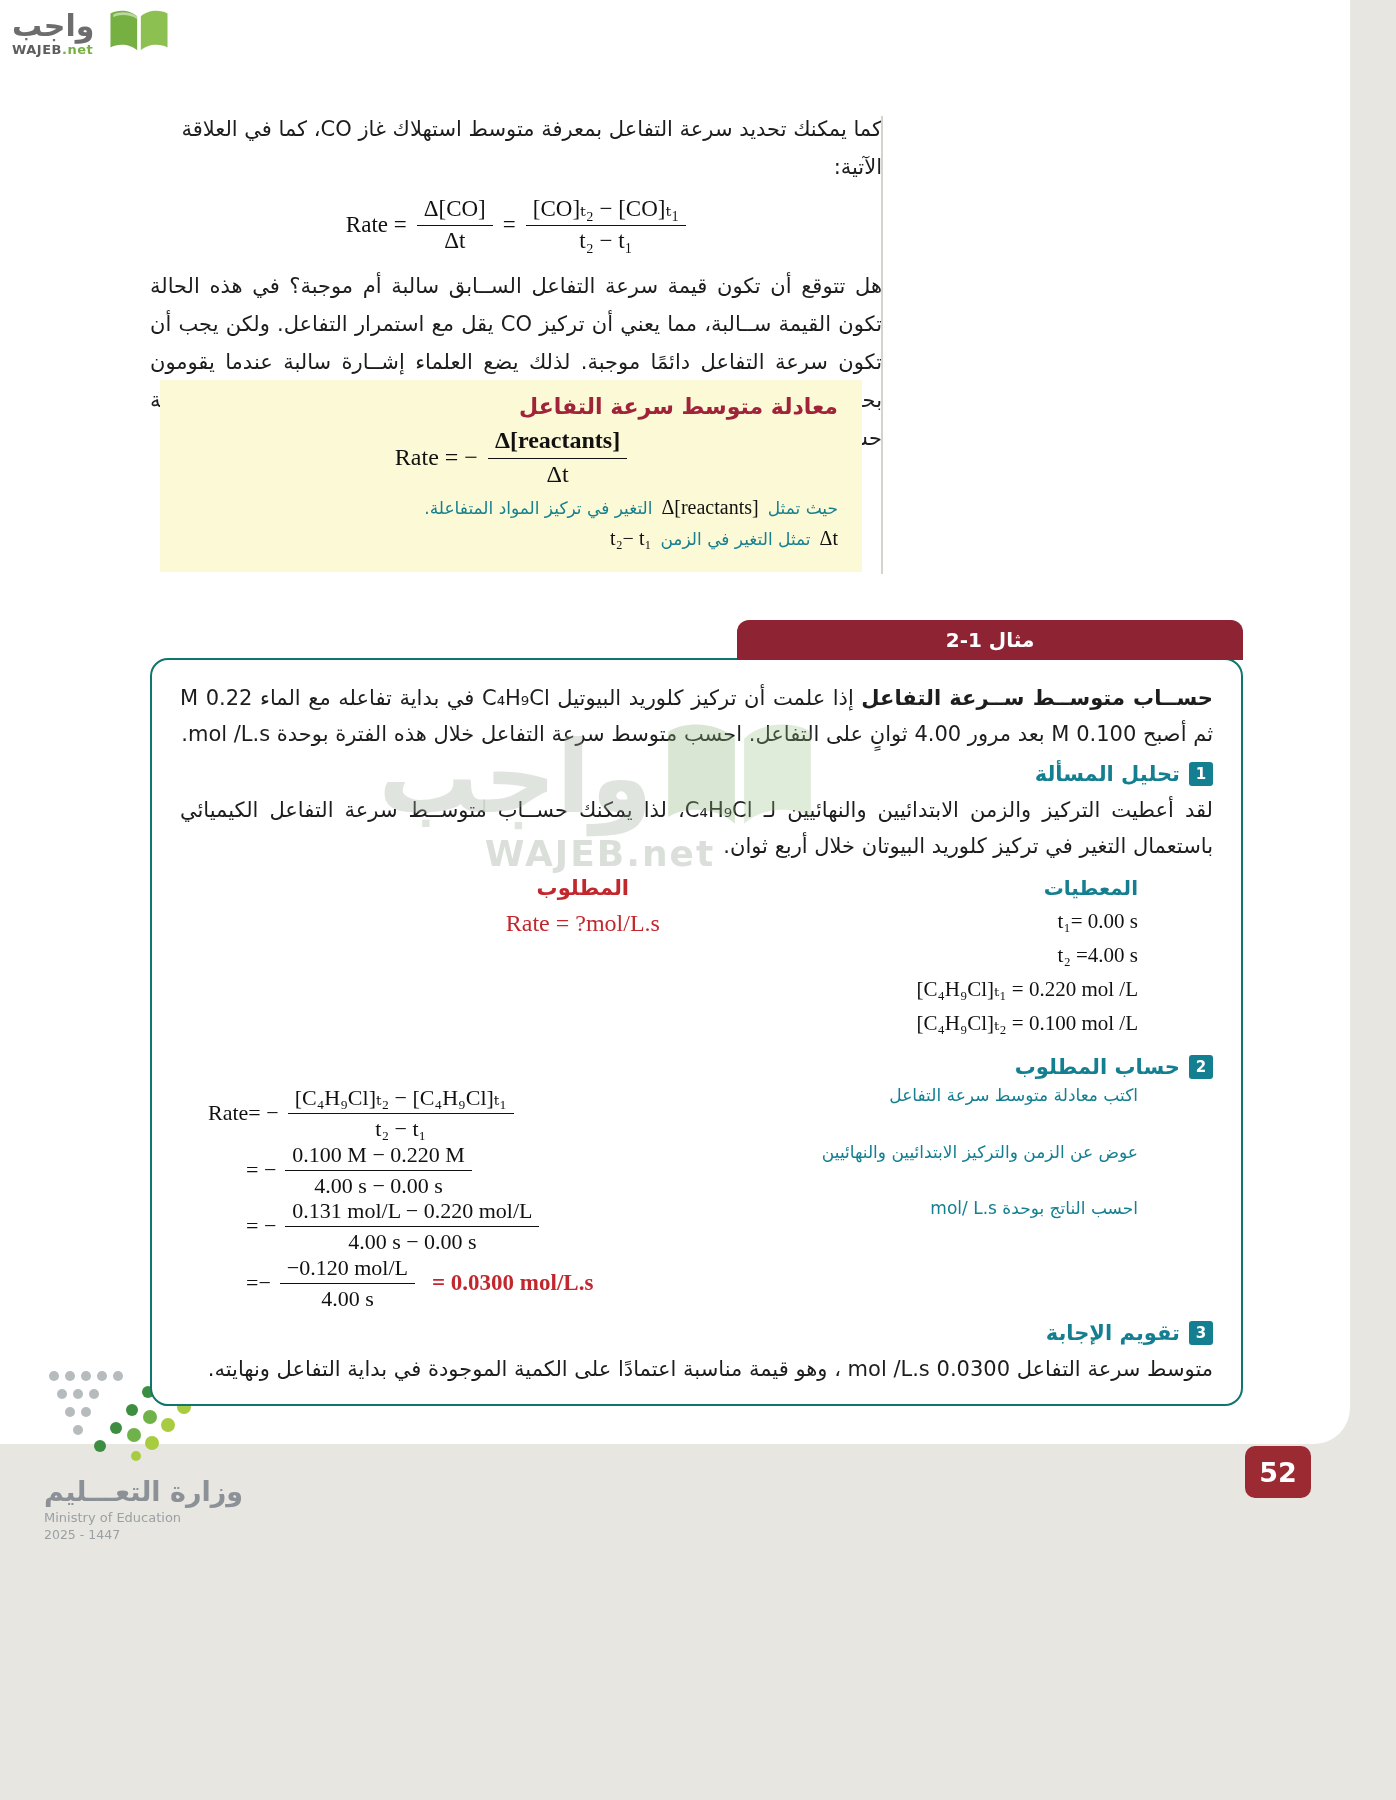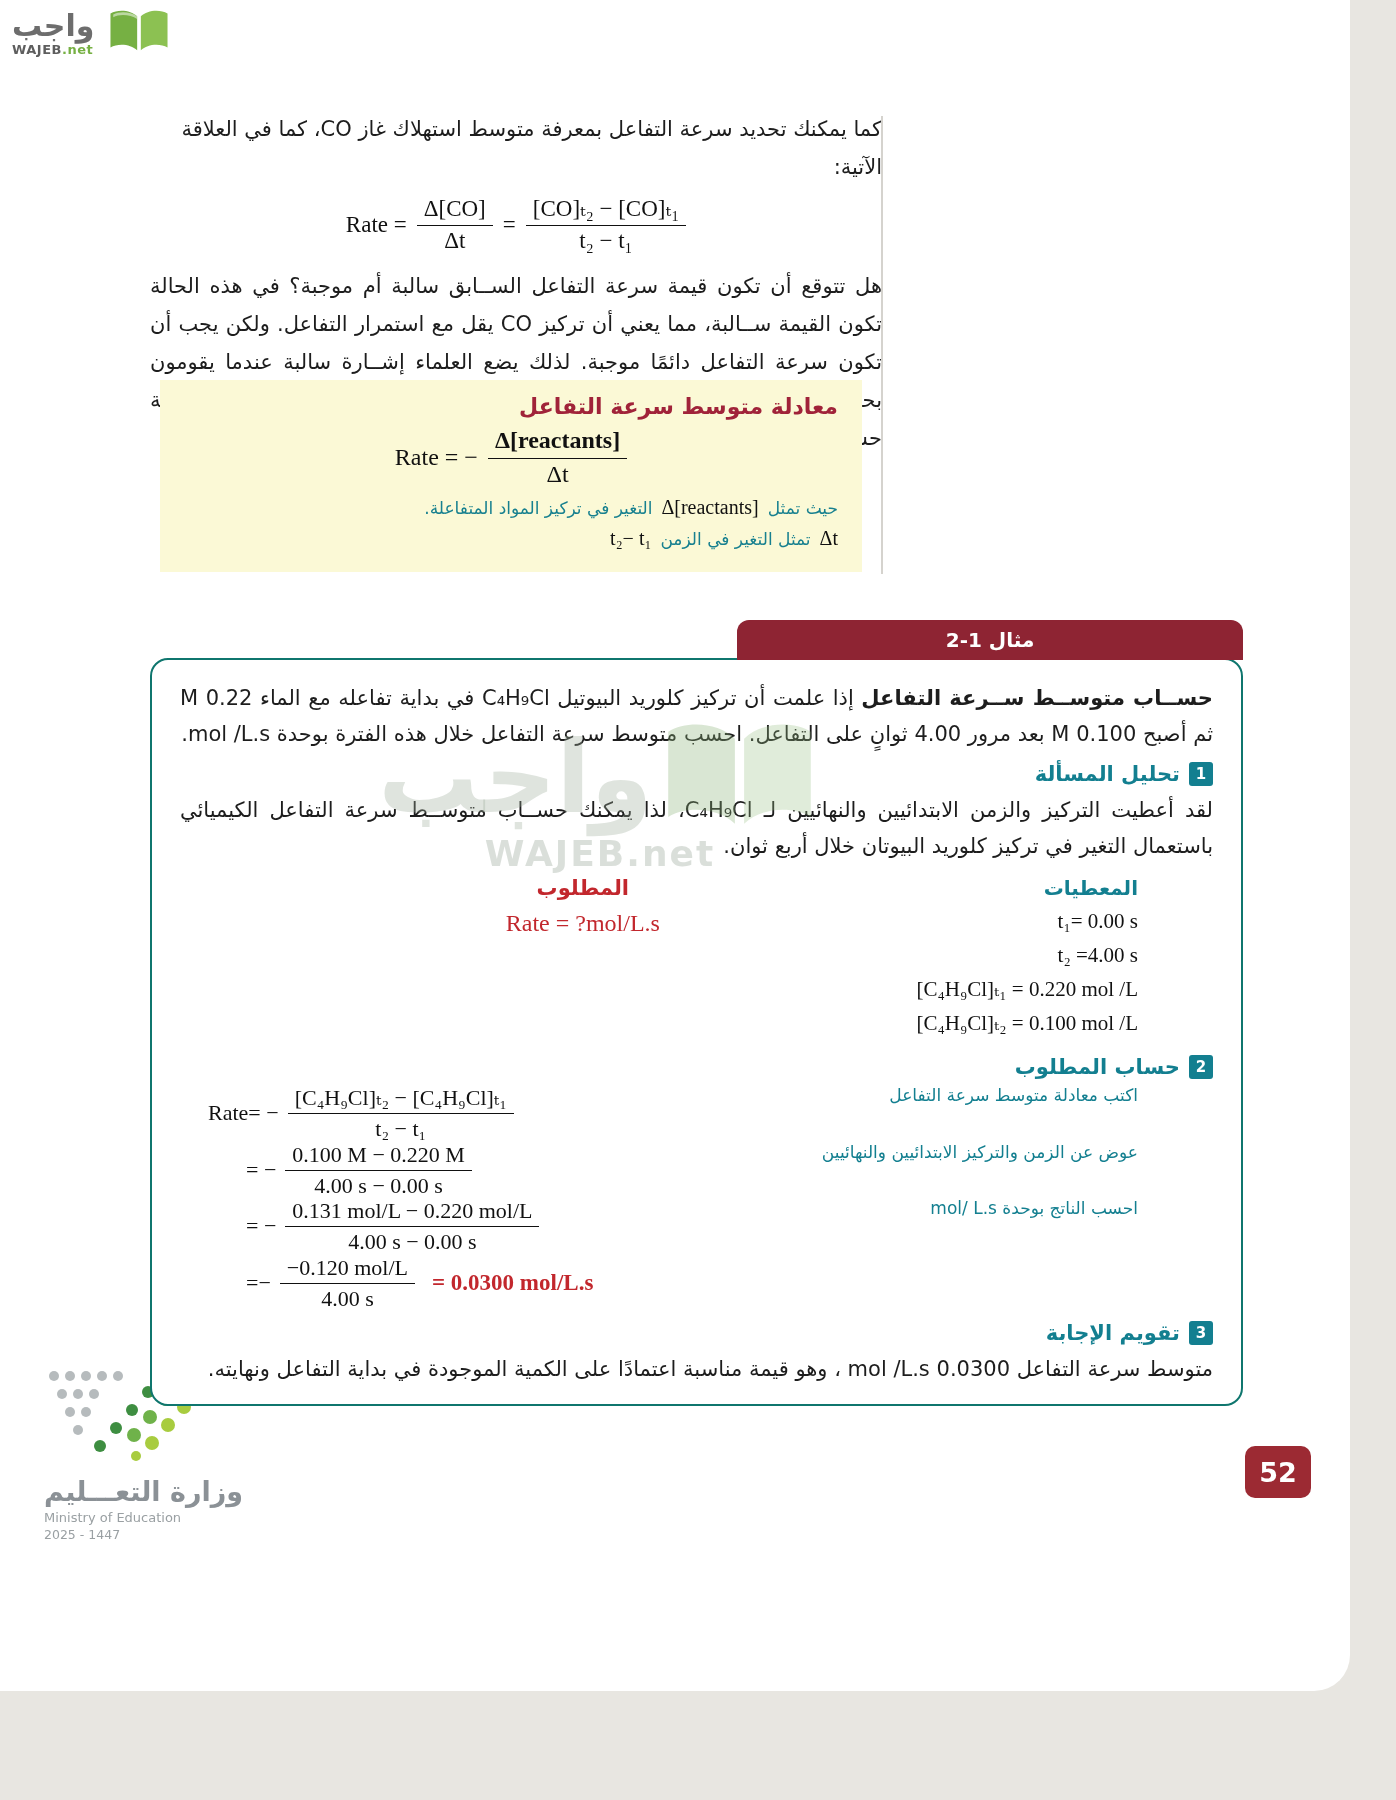--- a/index.html
+++ b/index.html
@@ -3,21 +3,21 @@
 <meta charset="utf-8">
 <style>
   * { box-sizing: border-box; }
   html,body { margin:0; padding:0; }
   body {
     background:#e8e6e1;
     font-family:"DejaVu Sans", sans-serif;
     color:#1d1d1d;
   }
   .canvas { position:relative; width:1396px; height:1800px; background:#e8e6e1; overflow:hidden; }
-  .page { position:absolute; left:0; top:0; width:1350px; height:1691px; background:#ffffff; border-radius:0 0 36px 0; }
+  .page { position:absolute; left:0; top:0; width:1350px; height:1444px; background:#ffffff; border-radius:0 0 36px 0; }
 
   
   .brand { position:absolute; top:8px; left:12px; display:flex; align-items:center; gap:12px; }
   .brand-ar { font-size:30px; font-weight:bold; color:#6d6d6d; line-height:1.1; text-align:center; }
   .brand-site { font-size:13px; font-weight:bold; color:#5e5e5e; letter-spacing:0.5px; }
   .brand-site .net { color:#76b043; }
 
   
   .intro { position:absolute; top:110px; left:150px; width:732px; direction:rtl; }
   .intro p { margin:0; font-size:21px; line-height:38px; text-align:justify; }

